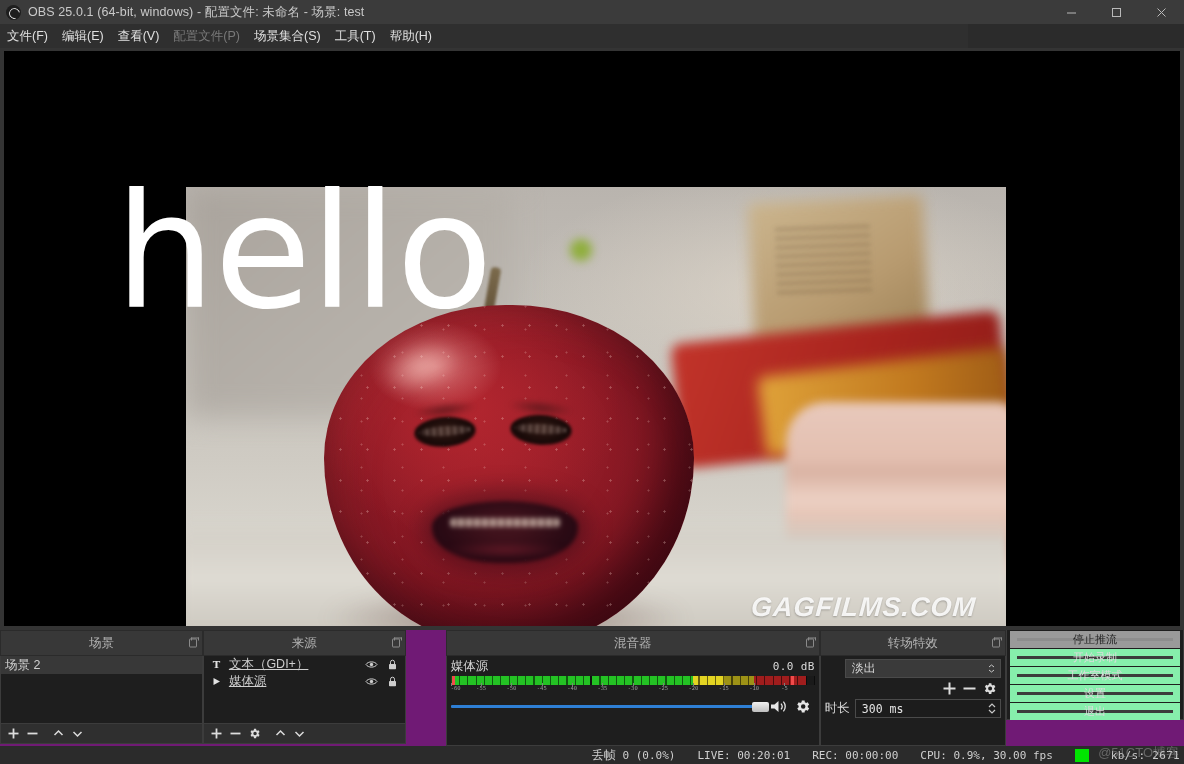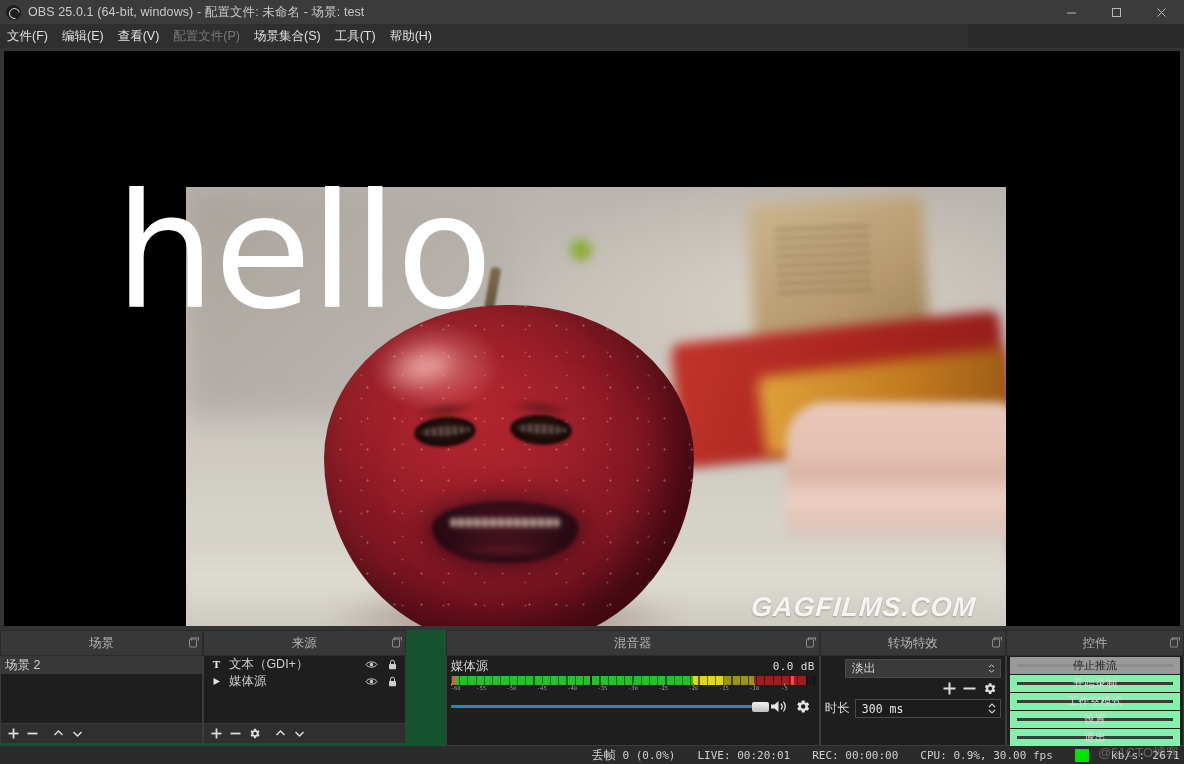--- a/index.html
+++ b/index.html
@@ -199,21 +199,21 @@
     font-family: "DejaVu Sans", sans-serif;
     font-size: 158px; font-weight: 400; color: #ffffff; line-height: 1;
     letter-spacing: -1px;
   }
 
   
   .docks {
     position: absolute; top: 630px; left: 0; width: 1184px; height: 116px;
     display: flex; background: #2b2b2b;
   }
-  .dock { position: relative; background: #14532d; height: 116px; }
+  .dock { position: relative; background: #701a75; height: 116px; }
   .dock-title {
     height: 26px; background: #383838;
     display: flex; align-items: center; justify-content: center;
     color: #b4b4b4; font-size: 12.5px; position: relative;
     border: 1px solid #2b2b2b;
   }
   .dock-float {
     position: absolute; right: 5px; top: 50%; transform: translateY(-50%);
     width: 8px; height: 9px; border: 1px solid #8a8a8a; border-radius: 1px;
   }
@@ -241,21 +241,21 @@
   }
   .tbtn.gap { margin-left: 7px; }
 
   
   .dock-sources { width: 205px; }
   .src-row {
     height: 17px; display: flex; align-items: center; padding: 0 5px 0 6px;
     font-size: 12.5px; color: #cfcfcf; gap: 6px;
   }
   .src-row .src-icon { width: 13px; display: flex; align-items: center; justify-content: center; color: #e2e2e2; }
-  .src-row .src-name { flex: 1; white-space: nowrap; }
+  .src-row .src-name { flex: 1; white-space: nowrap; text-decoration: underline; }
   .src-row .src-eye, .src-row .src-lock { width: 15px; display: flex; align-items: center; justify-content: center; color: #cdcdcd; }
 
   
   .dock-mixer { width: 418px; padding-left: 40px; }
   .mixer-body { height: 90px; padding: 2px 4px 0 4px; }
   .mix-head { display: flex; justify-content: space-between; align-items: baseline; }
   .mix-name { font-size: 12.5px; color: #d8d8d8; }
   .mix-db { font-family: "DejaVu Sans Mono", monospace; font-size: 11px; color: #dcdcdc; letter-spacing: 0.4px; }
   .meter { position: relative; height: 9px; margin-top: 1px; background: #1a1a1a; }
   .meter .seg { position: absolute; top: 0; height: 9px; }
@@ -639,24 +639,20 @@
               <svg width="8" height="5" viewBox="0 0 8 5">
                   <polyline points="1,1 4,4 7,1" fill="none" stroke="currentColor" stroke-width="1.2"></polyline>
                 </svg>
             </span>
           </div>
         </div>
       </div>
     </div>
 
     <div class="dock dock-ctrl">
-      <div class="dock-title">
-        <span>控件</span>
-        <span class="dock-float"></span>
-      </div>
       <div class="dock-body ctrl-body">
         <div class="ctrl-btn active">停止推流</div>
         <div class="ctrl-btn">开始录制</div>
         <div class="ctrl-btn">工作室模式</div>
         <div class="ctrl-btn">设置</div>
         <div class="ctrl-btn">退出</div>
       </div>
     </div>
   </div>
 

